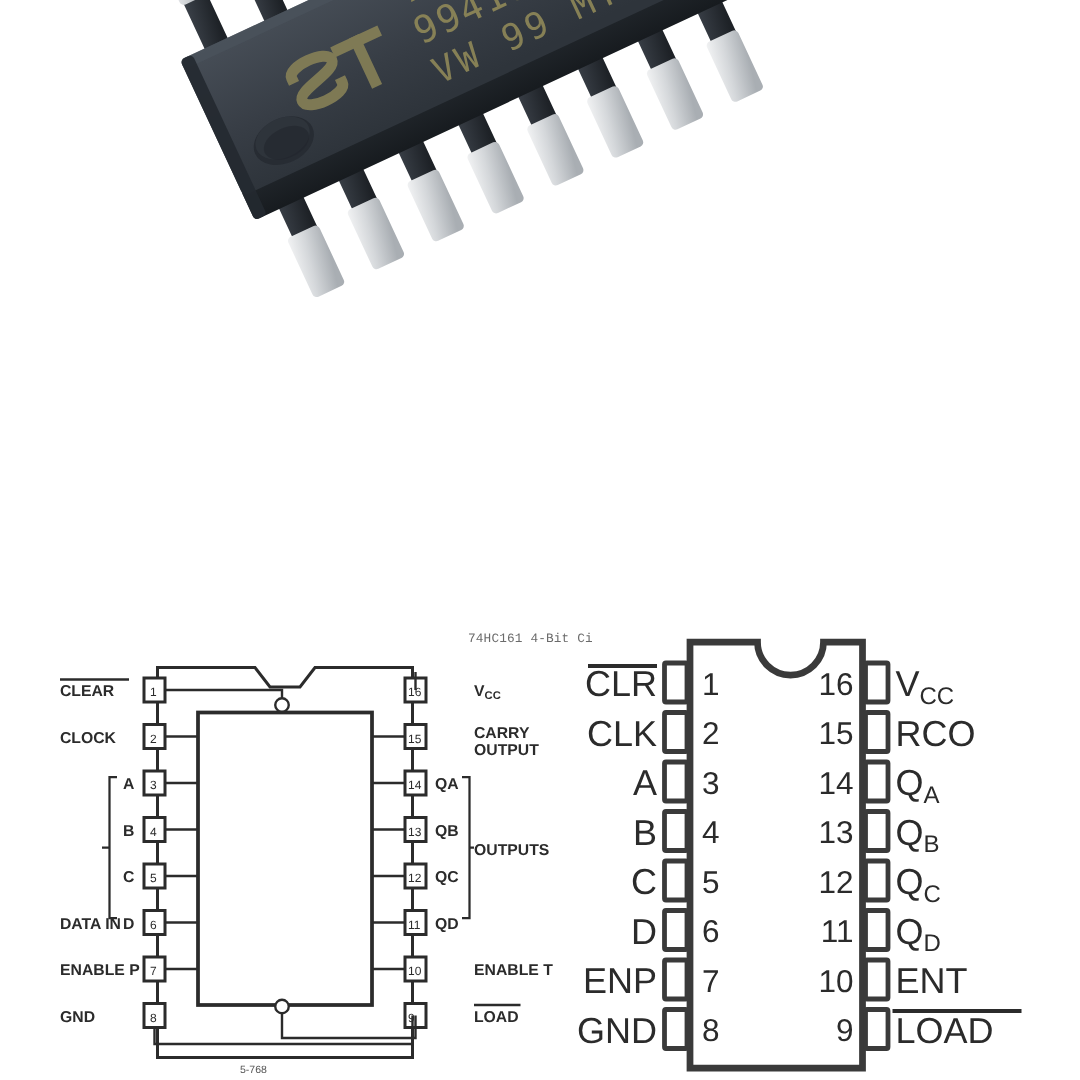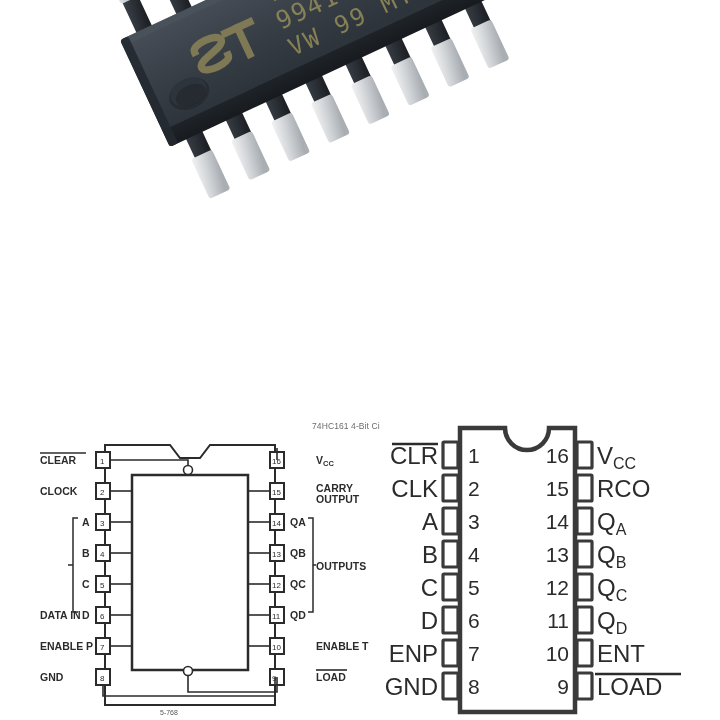--- a/index.html
+++ b/index.html
@@ -7,21 +7,21 @@
        font-family:"Liberation Sans", sans-serif;color:#1a1a1a;}
 
   #stage{position:absolute;left:0;top:0;width:720px;height:720px;background:#fff;}
 
   
   #photo{position:absolute;left:0;top:0;width:720px;height:420px;background:#ffffff;}
   #chip-photo-svg{position:absolute;left:0;top:0;}
 
   
   #caption{position:absolute;left:312px;top:421px;font-size:8.5px;color:#6b6b6b;
-           letter-spacing:.1px;white-space:nowrap;font-family:Liberation Sans, sans-serif;}
+           letter-spacing:.1px;white-space:nowrap;font-family:Liberation Mono, monospace;}
 
   
   #logic-diagram{position:absolute;left:20px;top:430px;width:350px;height:290px;}
   #pinout-diagram{position:absolute;left:385px;top:420px;width:335px;height:300px;}
 </style>
 </head>
 <body>
 
 <div id="stage">
 

